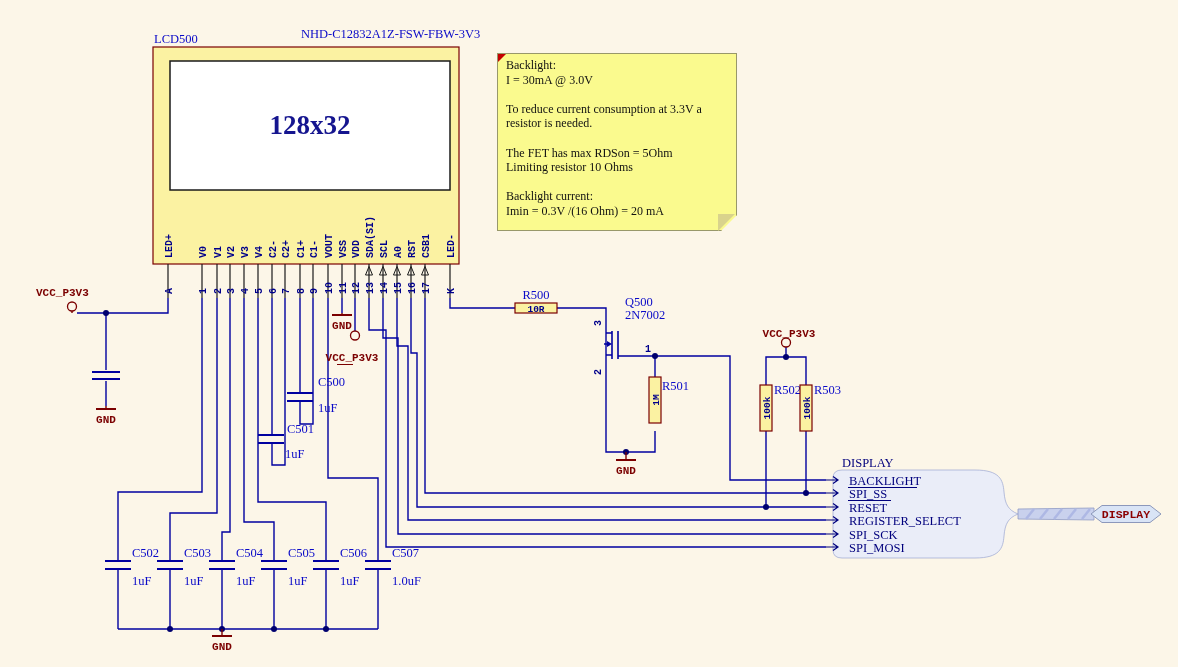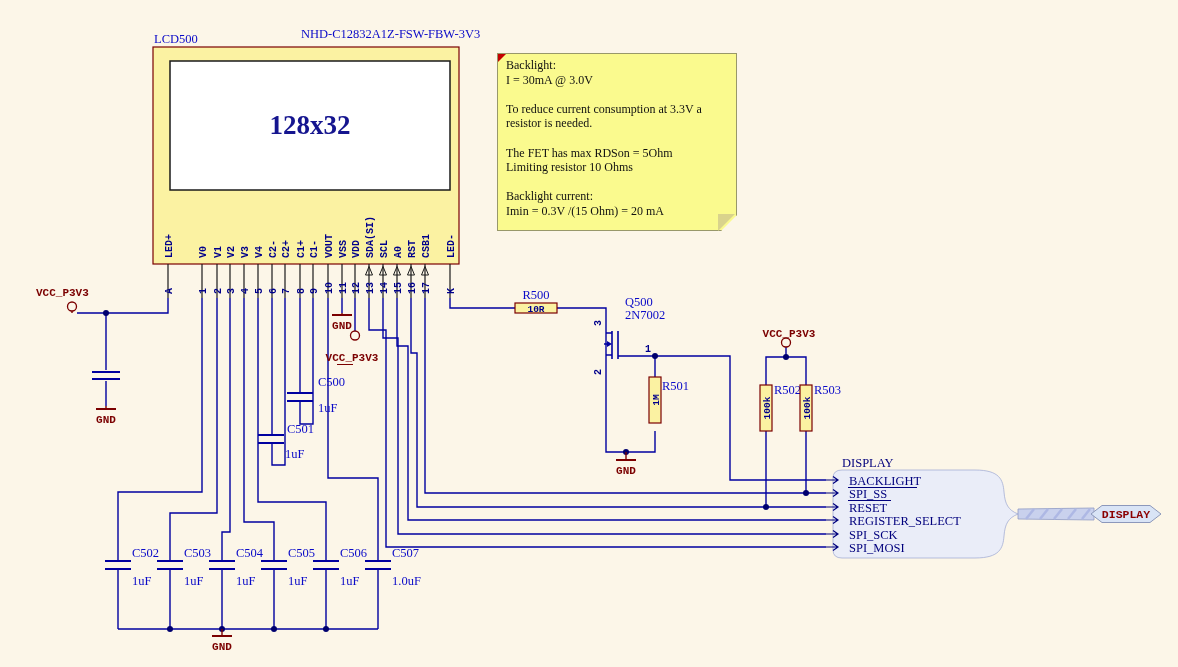--- a/index.html
+++ b/index.html
@@ -327,17 +327,17 @@
     <div id="note-text">Backlight:
 I = 30mA @ 3.0V
 
 To reduce current consumption at 3.3V a
 resistor is needed.
 
 The FET has max RDSon = 5Ohm
 Limiting resistor 10 Ohms
 
 Backlight current:
-Imin = 0.3V /(15 Ohm) = 20 mA</div>
+Imin = 0.3V /(16 Ohm) = 20 mA</div>
   </div>
   <div id="note-fold"></div>
 
 </div>
 
 </body></html>

